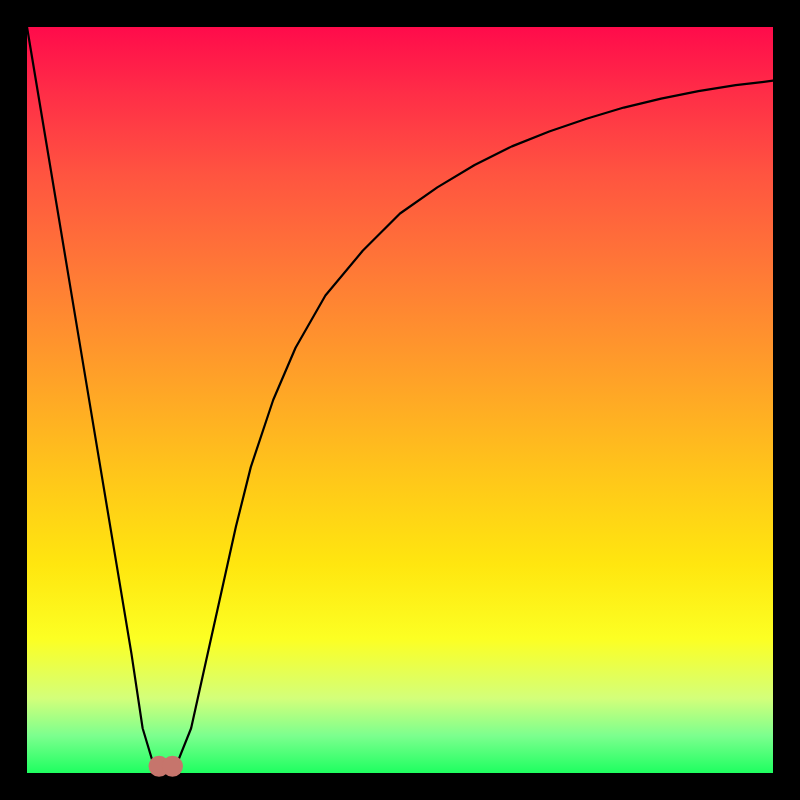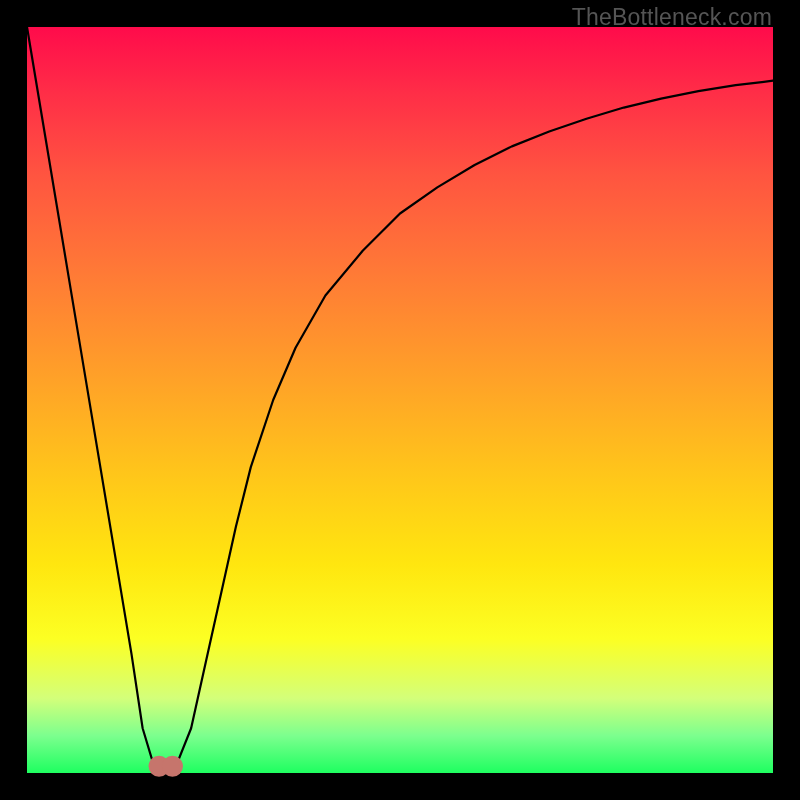--- a/index.html
+++ b/index.html
@@ -57,21 +57,20 @@
     top: 0;
     width: 746px;
     height: 746px;
     overflow: visible;
   }
 </style>
 </head>
 <body>
 
 <div class="frame">
-  <div class="watermark">TheBottleneck.com</div>
   <div class="plot-area">
     <svg class="curve" viewBox="0 0 746 746" preserveAspectRatio="none">
       <path id="curve-path" fill="none" stroke="#000000" stroke-width="2.2" stroke-linecap="round" stroke-linejoin="round" d="M0.00 0.00 L14.92 89.52 L29.84 179.04 L44.76 268.56 L59.68 358.08 L74.60 447.60 L89.52 537.12 L104.44 626.64 L115.63 701.24 L126.82 738.54 L134.28 746.00 L141.74 746.00 L149.20 738.54 L164.12 701.24 L179.04 634.10 L193.96 566.96 L208.88 499.82 L223.80 440.14 L246.18 373.00 L268.56 320.78 L298.40 268.56 L335.70 223.80 L373.00 186.50 L410.30 160.39 L447.60 138.01 L484.90 119.36 L522.20 104.44 L559.50 91.76 L596.80 80.57 L634.10 71.62 L671.40 64.16 L708.70 58.19 L746.00 53.71"></path>
       <g id="markers">
           <circle cx="132.04" cy="739.29" r="10.5" fill="#c6756c" stroke="#c6756c" stroke-width="0"></circle>
           <circle cx="145.47" cy="739.29" r="10.5" fill="#c6756c" stroke="#c6756c" stroke-width="0"></circle>
         </g>
     </svg>
   </div>
 </div>

